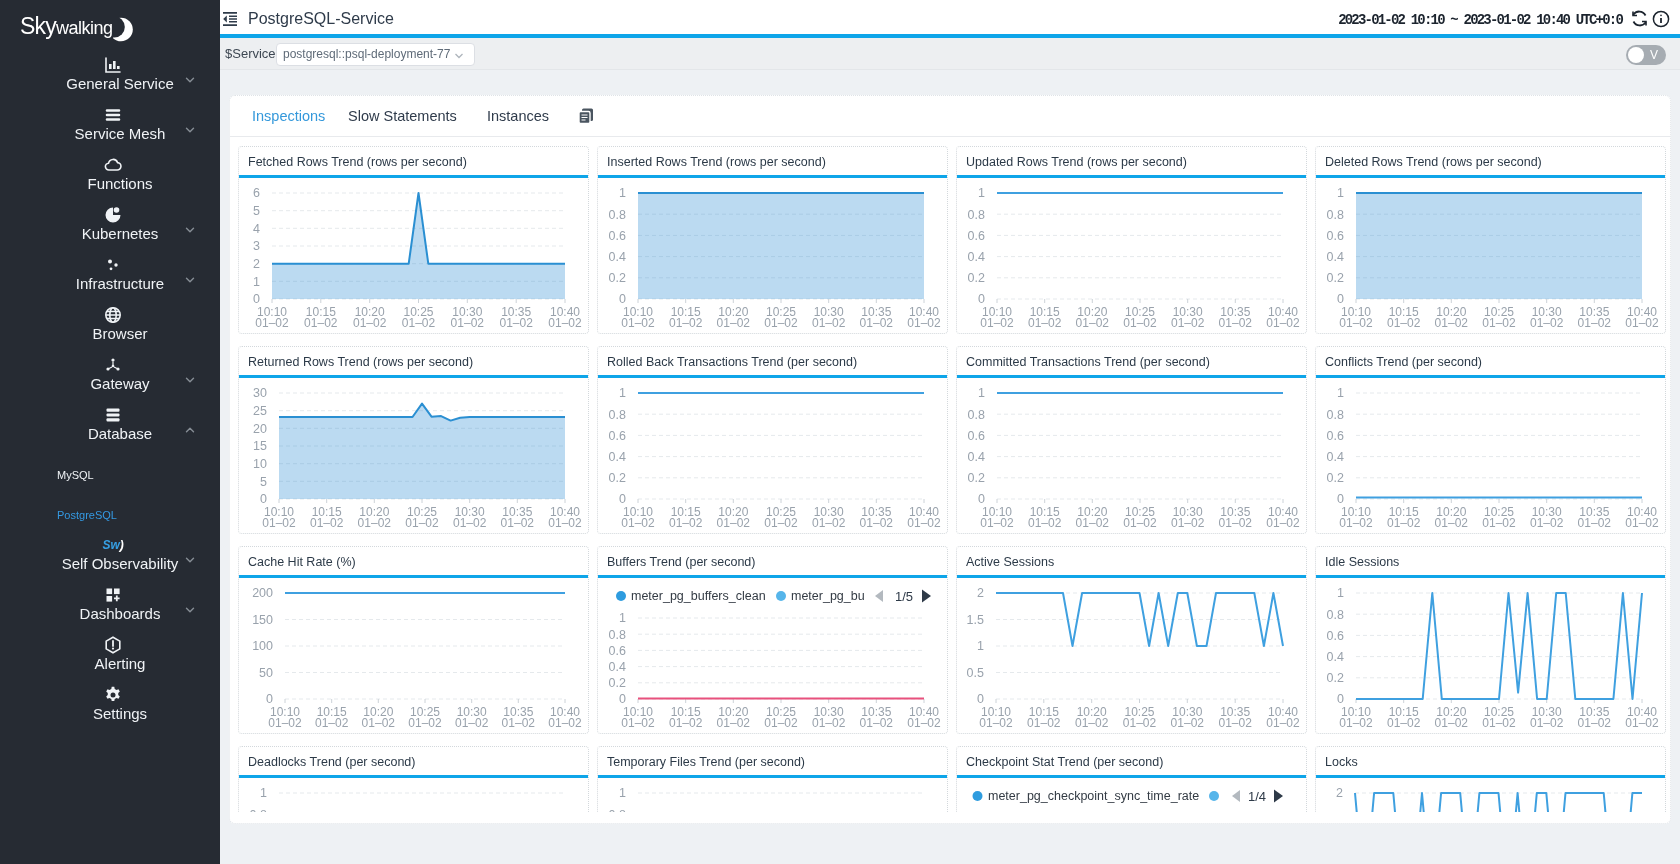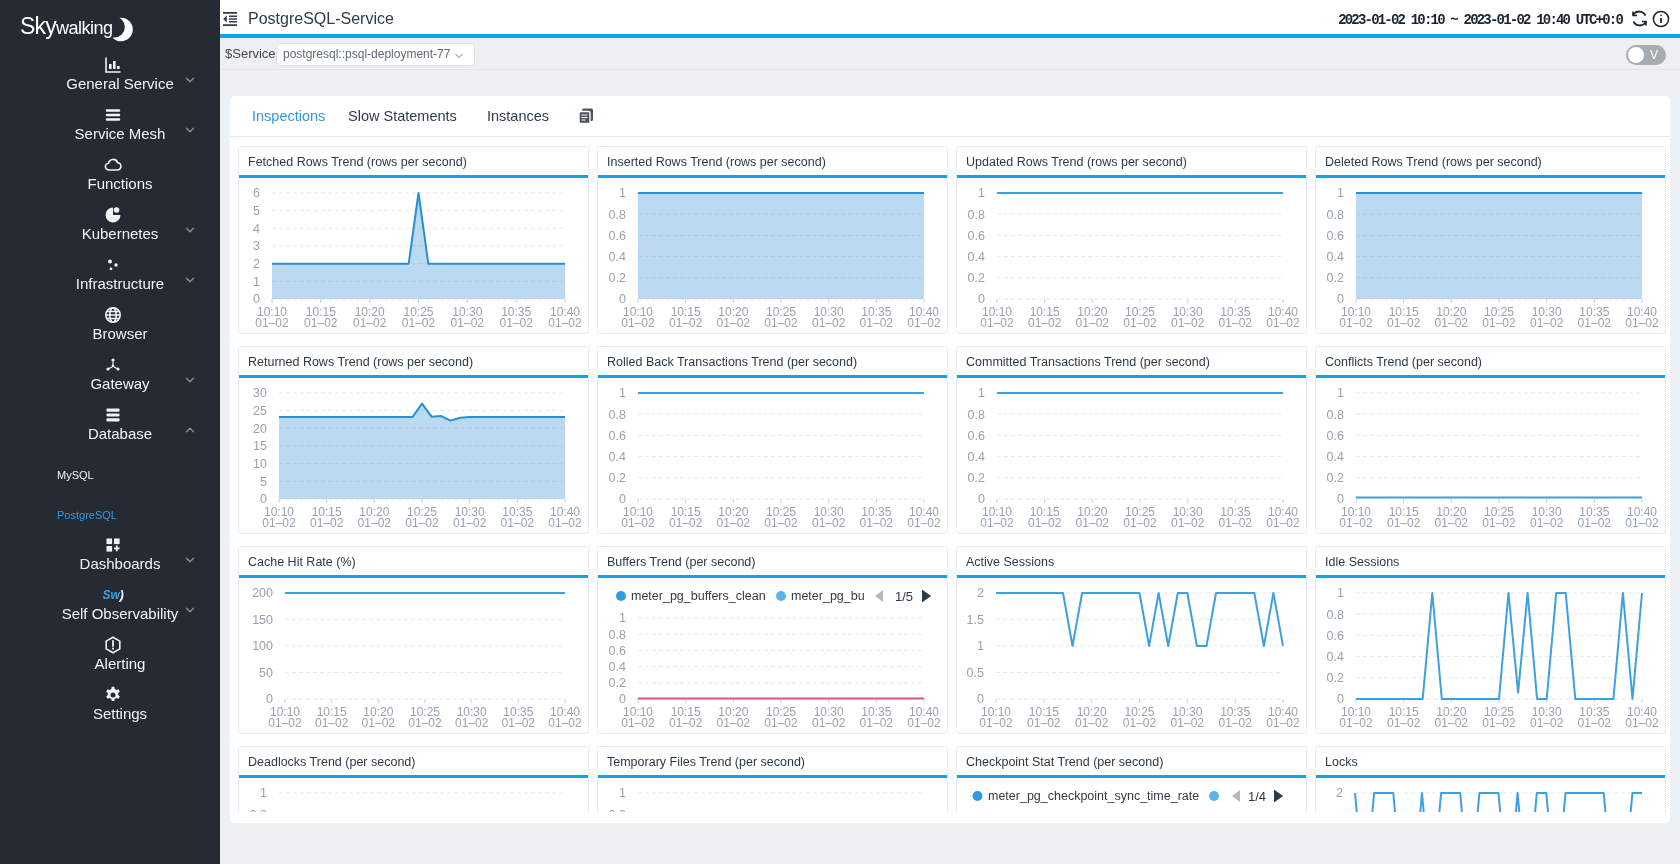--- a/index.html
+++ b/index.html
@@ -132,34 +132,34 @@
           <rect x="3.5" y="13.3" width="13" height="3.2" rx="1" fill="#f0f3f6" stroke="none"></rect>
         </svg>
         <span>Database</span>
         <svg class="chev" width="12" height="12" viewBox="0 0 12 12">
           <path d="M2.5 7.8 L6 4.2 L9.5 7.8" fill="none" stroke="#868d95" stroke-width="1.4" stroke-linecap="round" stroke-linejoin="round"></path>
         </svg>
       </div>
 <div class="sitem">MySQL</div>
 <div class="sitem" style="color:#3499e2">PostgreSQL</div>
 <div class="mitem">
+        <span class="mi" style="font:italic 700 12px 'Liberation Sans',sans-serif;color:#36a0e5;letter-spacing:0;line-height:20px">Sw<span style="color:#fff">)</span></span>
+        <span>Self Observability</span>
+        <svg class="chev" width="12" height="12" viewBox="0 0 12 12">
+          <path d="M2.5 4.2 L6 7.8 L9.5 4.2" fill="none" stroke="#868d95" stroke-width="1.4" stroke-linecap="round" stroke-linejoin="round"></path>
+        </svg>
+      </div>
+<div class="mitem">
         <svg class="mi" width="20" height="20" viewBox="0 0 20 20" fill="none" stroke="#f0f3f6" stroke-width="1.6">
           <rect x="3.5" y="3.5" width="5.6" height="5.6" fill="#f0f3f6" stroke="none"></rect>
           <rect x="11" y="3.5" width="5.6" height="5.6" fill="#f0f3f6" stroke="none"></rect>
           <rect x="3.5" y="11" width="5.6" height="5.6" fill="#f0f3f6" stroke="none"></rect>
           <path d="M13.8 10.6 v5.6 M11 13.4 h5.6" stroke-width="1.8"></path>
         </svg>
         <span>Dashboards</span>
-        <svg class="chev" width="12" height="12" viewBox="0 0 12 12">
-          <path d="M2.5 4.2 L6 7.8 L9.5 4.2" fill="none" stroke="#868d95" stroke-width="1.4" stroke-linecap="round" stroke-linejoin="round"></path>
-        </svg>
-      </div>
-<div class="mitem">
-        <span class="mi" style="font:italic 700 12px 'Liberation Sans',sans-serif;color:#36a0e5;letter-spacing:0;line-height:20px">Sw<span style="color:#fff">)</span></span>
-        <span>Self Observability</span>
         <svg class="chev" width="12" height="12" viewBox="0 0 12 12">
           <path d="M2.5 4.2 L6 7.8 L9.5 4.2" fill="none" stroke="#868d95" stroke-width="1.4" stroke-linecap="round" stroke-linejoin="round"></path>
         </svg>
       </div>
 <div class="mitem">
         <svg class="mi" width="20" height="20" viewBox="0 0 20 20" fill="none" stroke="#f0f3f6" stroke-width="1.6">
           <path d="M10 2.2 l6.8 3.9 v7.8 l-6.8 3.9 l-6.8 -3.9 v-7.8 Z"></path>
           <path d="M10 6 v5" stroke-width="1.8" stroke-linecap="round"></path>
           <circle cx="10" cy="13.6" r="1.1" fill="#f0f3f6" stroke="none"></circle>
         </svg>

